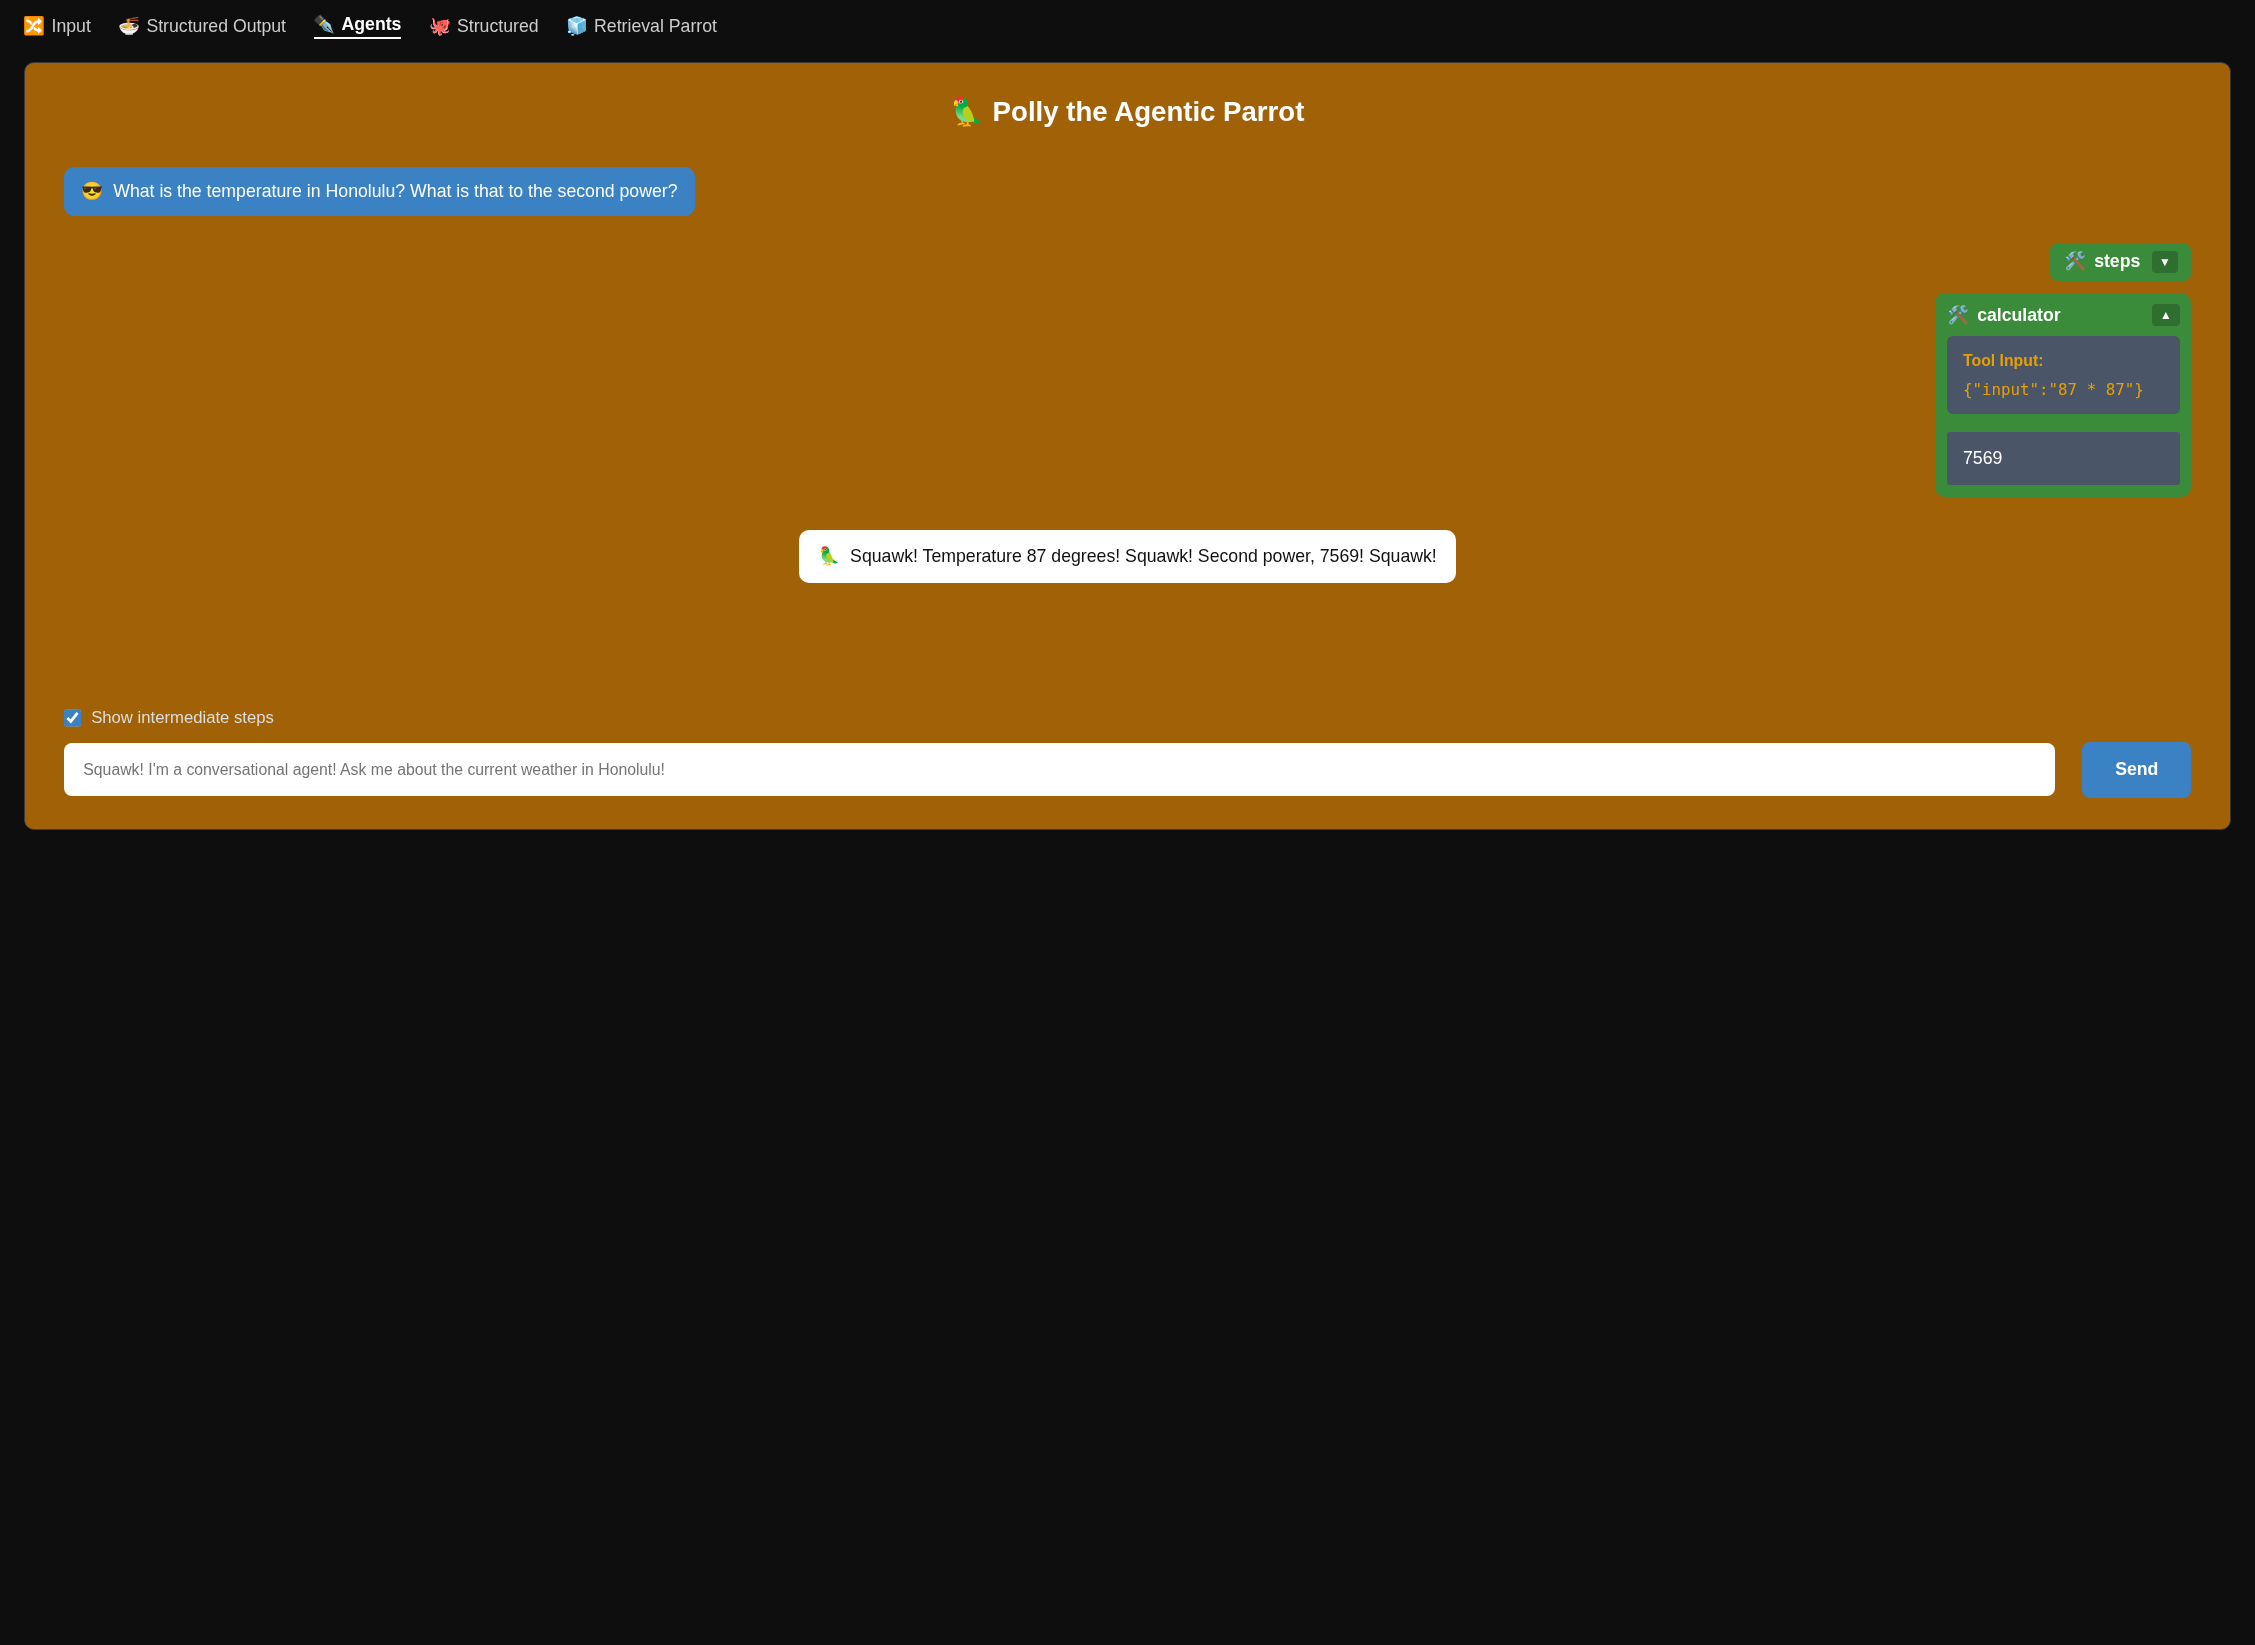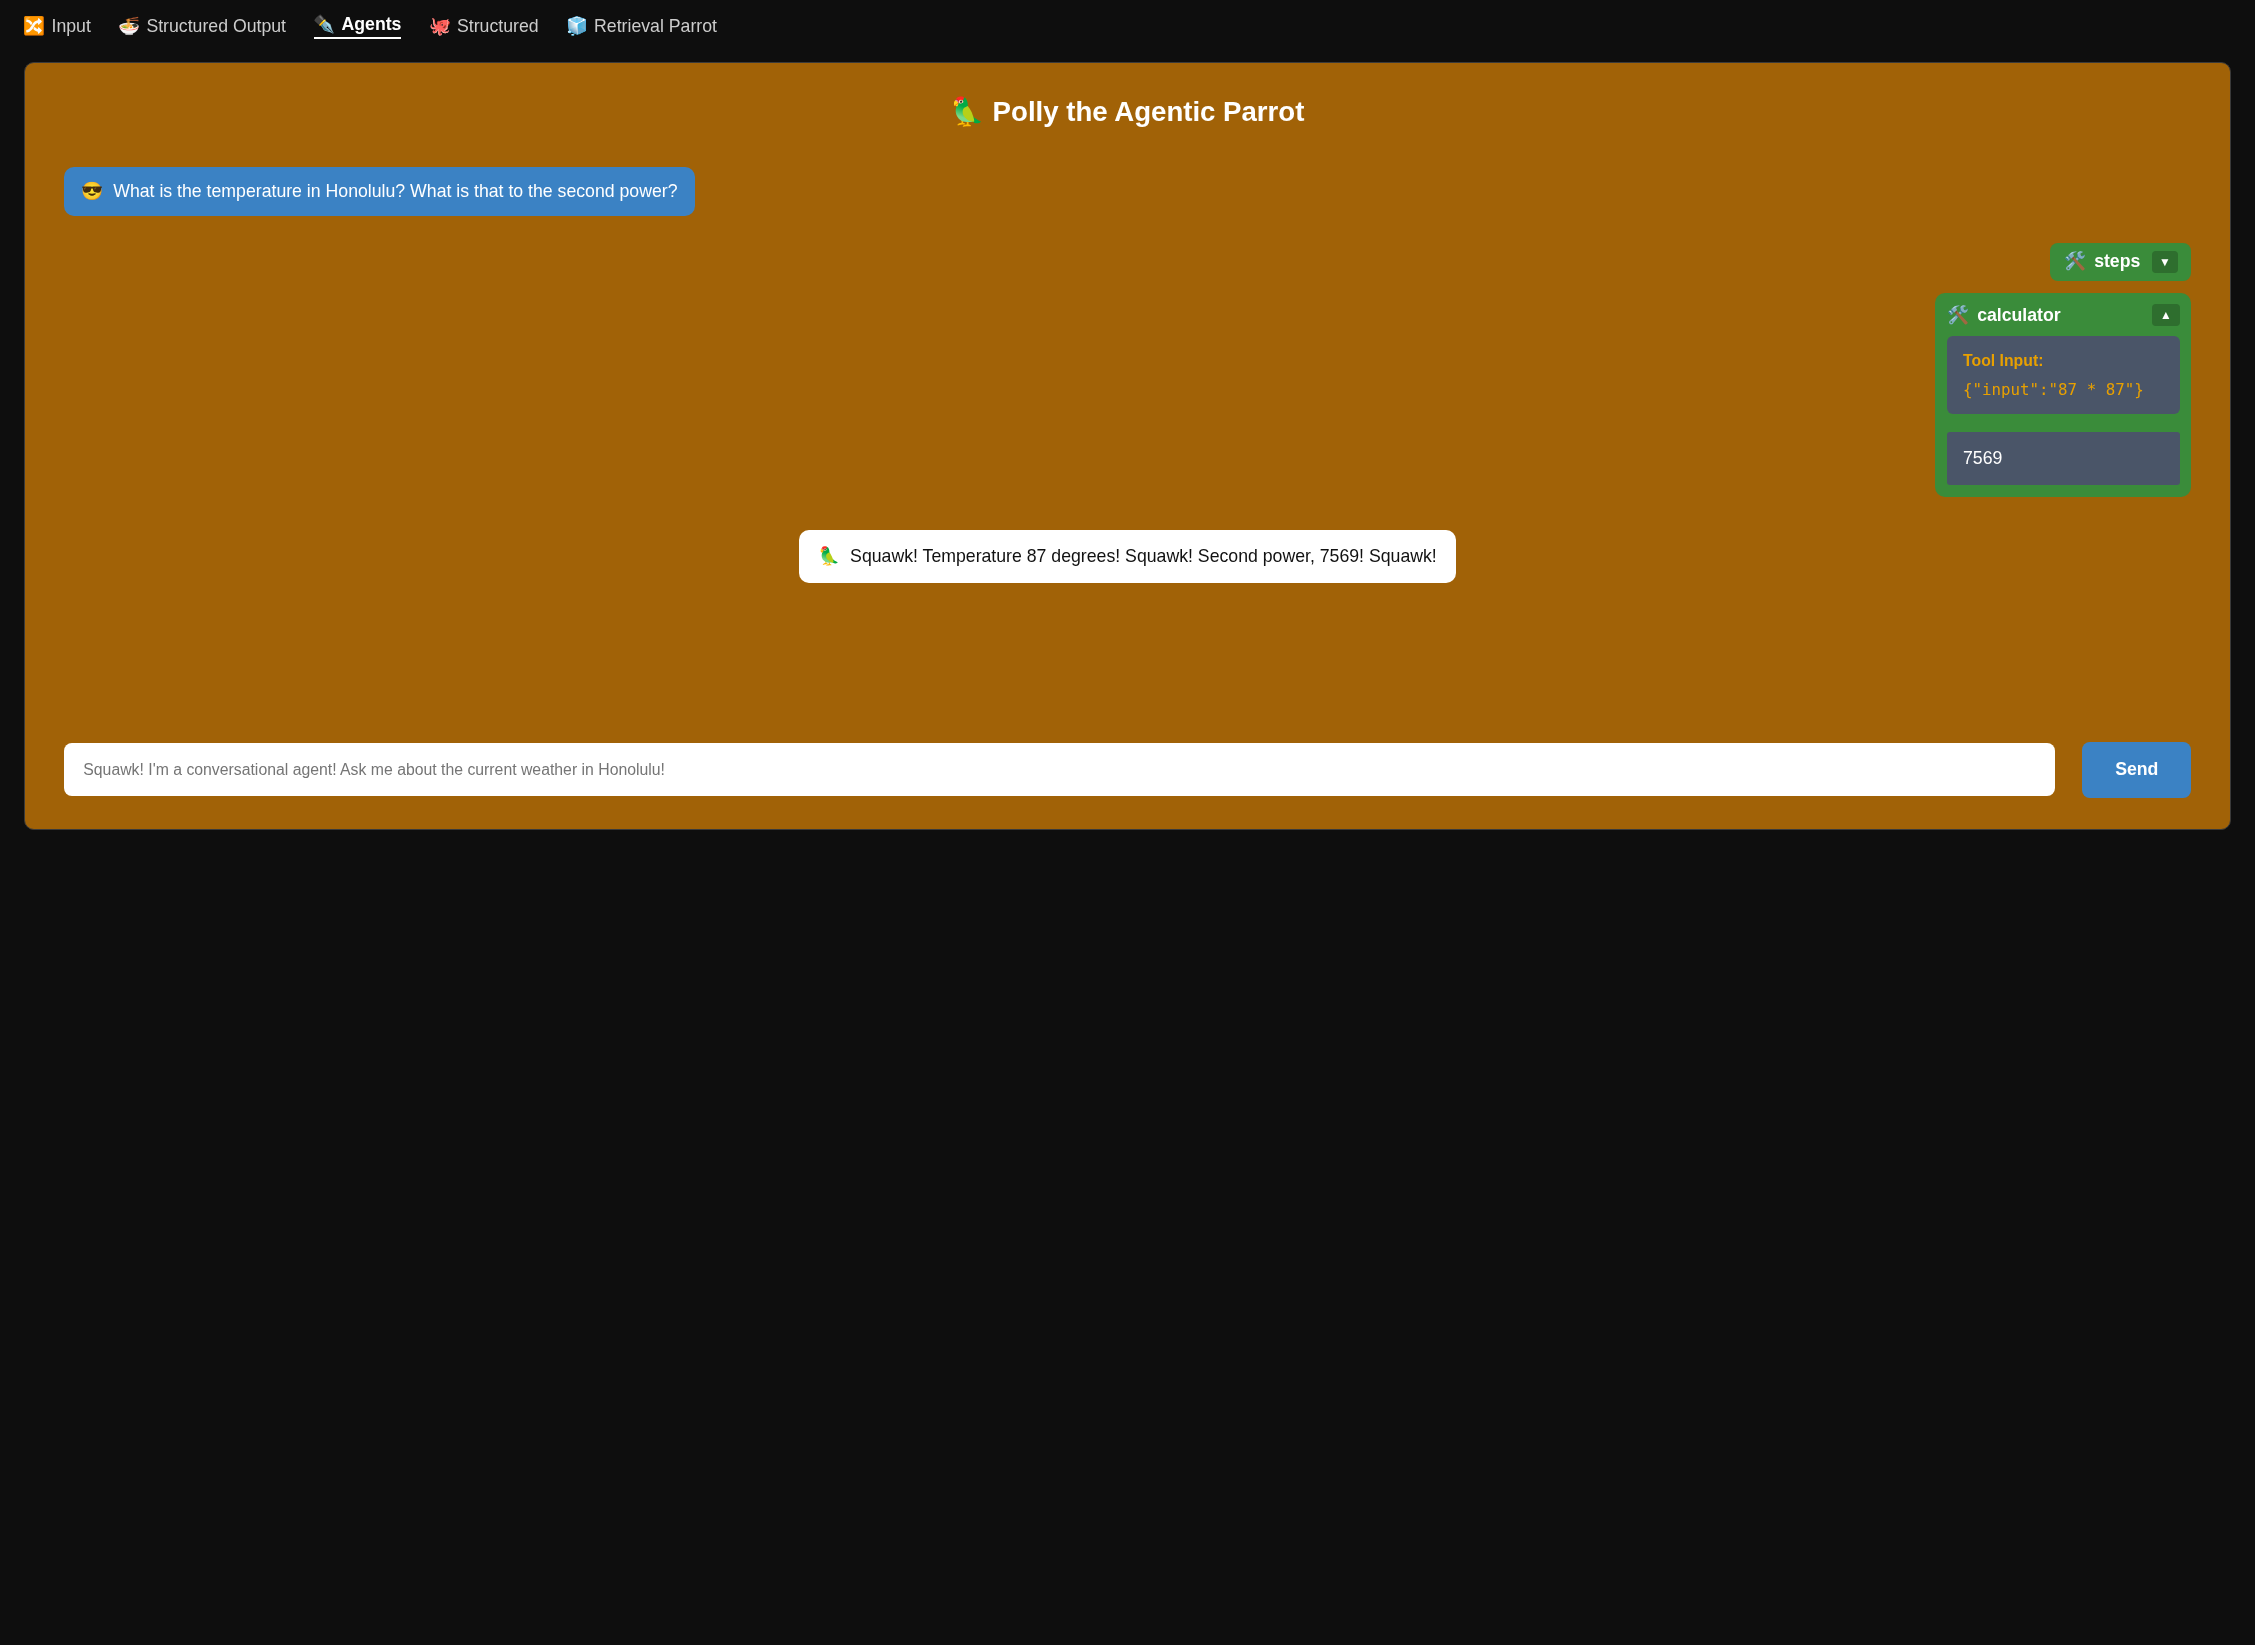--- a/index.html
+++ b/index.html
@@ -303,20 +303,24 @@
     </div>
 
     <div class="assistant-message">
       <span>🦜</span>
       <span>Squawk! Temperature 87 degrees! Squawk! Second power, 7569! Squawk!</span>
     </div>
 
   </div>
 
   <div class="bottom-area">
+    <div class="checkbox-row">
+      <input type="checkbox" id="intermediate-steps" checked="" style="">
+      <label for="intermediate-steps">Show intermediate steps</label>
+    </div>
     <div class="input-row">
       <input type="text" class="chat-input" placeholder="Squawk! I'm a conversational agent! Ask me about the current weather in Honolulu!" style="">
       <button class="send-button">Send</button>
     </div>
   </div>
 
 </div>
 
 
 </body></html>

